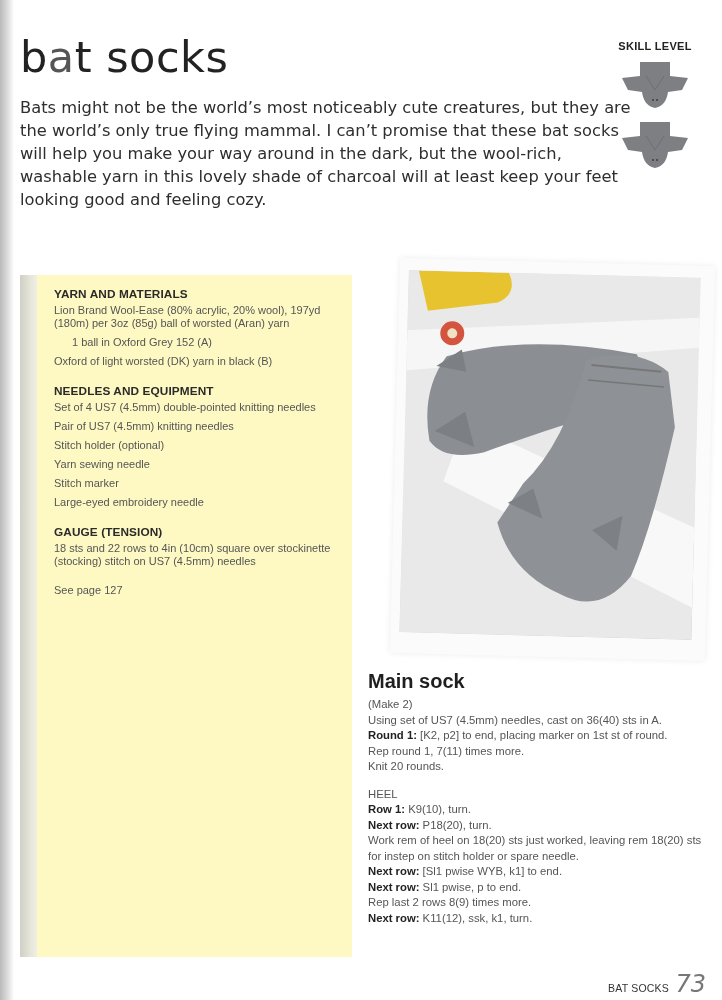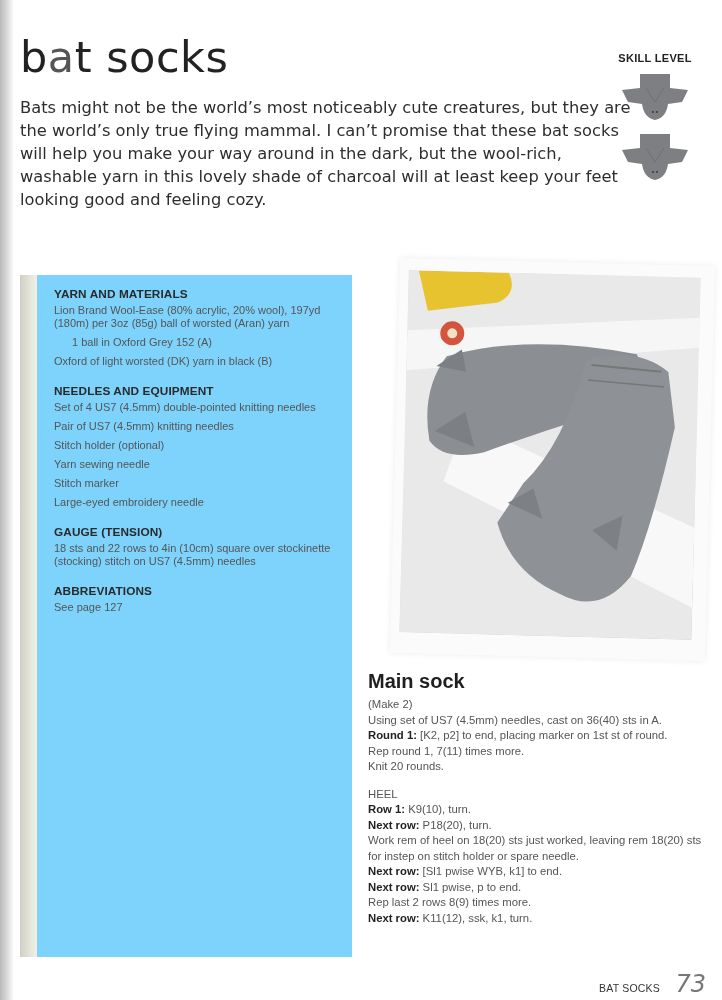--- a/index.html
+++ b/index.html
@@ -22,30 +22,30 @@
     }
     .title .a { color: #555; }
     .intro {
       position: absolute; left: 20px; top: 96px; width: 570px;
       font-family: "DejaVu Sans", sans-serif;
       font-size: 16.3px; line-height: 23px; color: #2e2e2e;
       margin: 0;
     }
     .intro span { display: block; white-space: nowrap; }
 
-    .skill { position: absolute; left: 600px; top: 52px; width: 110px; text-align: center; }
+    .skill { position: absolute; left: 600px; top: 40px; width: 110px; text-align: center; }
     .skill-label {
       font-size: 11px; font-weight: bold; color: #222; letter-spacing: 0.3px;
       display: block; margin-bottom: 8px;
     }
     .bat { display: block; margin: 0 auto 10px auto; }
 
     .panel {
       position: absolute; left: 20px; top: 275px; width: 332px; height: 682px;
-      background: #7dd3fc;
+      background: #fef9c3;
     }
     .panel-strip {
       position: absolute; left: 0; top: 0; width: 17px; height: 100%;
       background: linear-gradient(to right, #cfcfc5, #e6e5d9 60%, #f1efe4);
     }
     .panel-content { position: absolute; left: 34px; top: 12px; width: 292px; }
     .sec { margin-bottom: 16px; }
     .sec h3 {
       font-size: 11.8px; font-weight: bold; color: #2a2a2a; margin: 0 0 3px 0;
       letter-spacing: 0.1px;
@@ -76,21 +76,21 @@
     }
     .right-col p b { color: #222; }
     .right-col .sub { margin-top: 12px; font-size: 11.3px; color: #555; }
 
     .footer { position: absolute; right: 16px; top: 970px; }
     .footer-label {
       font-size: 10.5px; color: #333; letter-spacing: 0.2px; vertical-align: baseline;
     }
     .footer-num {
       font-family: "DejaVu Sans", sans-serif; font-size: 24px; font-weight: 200;
-      font-style: italic; color: #777; margin-left: 11px; vertical-align: baseline;
+      font-style: italic; color: #777; margin-left: 2px; vertical-align: baseline;
     }
   </style>
 </head>
 <body>
 
 <div class="gutter"></div>
 
 <h1 class="title"><span>b</span><span class="a">a</span><span>t socks</span></h1>
 
 <div class="intro">
@@ -133,21 +133,20 @@
       <p>Stitch holder (optional)</p>
       <p>Yarn sewing needle</p>
       <p>Stitch marker</p>
       <p>Large-eyed embroidery needle</p>
     </div>
     <div class="sec">
       <h3>GAUGE (TENSION)</h3>
       <p>18 sts and 22 rows to 4in (10cm) square over stockinette (stocking) stitch on US7 (4.5mm) needles</p>
     </div>
     <div class="sec">
-      <h3>ABBREVIATIONS</h3>
       <p>See page 127</p>
     </div>
   </div>
 </div>
 
 <div class="photo-wrap">
   <div class="photo" aria-label="Pair of grey knitted bat socks with bat faces on the toes, lying on a white wooden bench">
     <svg width="292" height="362" viewBox="0 0 292 362">
       <rect x="0" y="0" width="292" height="362" fill="#e9e9e9"></rect>
       <path d="M0 60 L292 40 L292 70 L0 100 Z" fill="#f6f6f6"></path>

